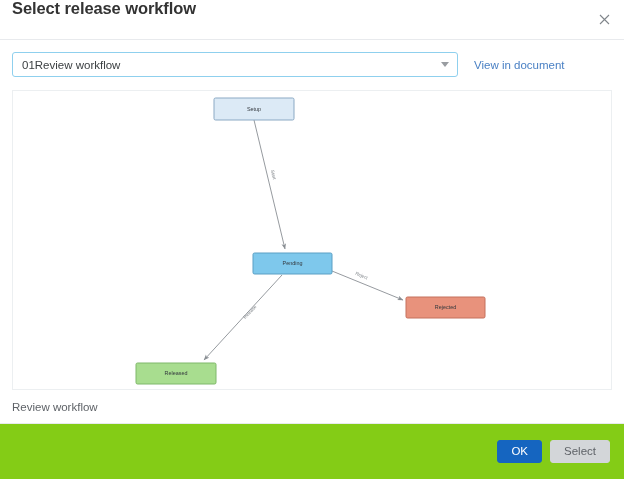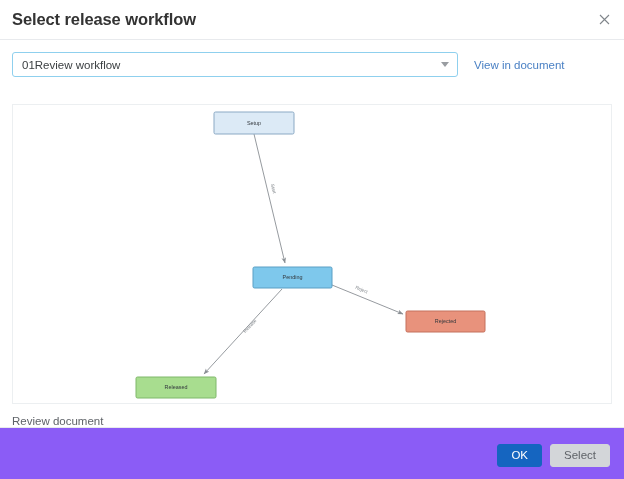--- a/index.html
+++ b/index.html
@@ -26,21 +26,20 @@
     position: relative;
     box-sizing: border-box;
   }
 
   
   .dialog-header {
     height: 40px;
     min-height: 40px;
     border-bottom: 1px solid #e8eaed;
     display: flex;
-    align-items: center;
     padding: 0 18px 0 12px;
     box-sizing: border-box;
     position: relative;
   }
   .dialog-title {
     font-size: 16.5px;
     font-weight: bold;
     color: #333333;
     letter-spacing: -0.1px;
     line-height: 1;
@@ -69,21 +68,21 @@
     flex: 1;
     padding: 12px 12px 0 12px;
     box-sizing: border-box;
     position: relative;
   }
 
   .controls-row {
     display: flex;
     align-items: center;
     gap: 16px;
-    margin-bottom: 27px;
+    margin-bottom: 13px;
   }
 
   .workflow-select {
     width: 446px;
     height: 25px;
     box-sizing: border-box;
     border: 1px solid #8fd0ee;
     border-radius: 3px;
     background: #ffffff;
     display: flex;
@@ -169,21 +168,21 @@
   .dialog-footer {
     height: 56px;
     min-height: 56px;
     border-top: 1px solid #e8eaed;
     display: flex;
     align-items: center;
     justify-content: flex-end;
     gap: 8px;
     padding: 0 14px 0 12px;
     box-sizing: border-box;
-    background: #8b5cf6;
+    background: #84cc16;
   }
   .btn {
     font-family: "Liberation Sans", sans-serif;
     font-size: 11.5px;
     border-radius: 3px;
     border: 1px solid transparent;
     padding: 0 13px;
     height: 23px;
     line-height: 1;
     cursor: pointer;
@@ -264,21 +263,21 @@
               <text class="node-label" x="432.5" y="217">Rejected</text>
             </g>
             <g>
               <rect class="node-rect" x="123" y="272" width="80" height="21" rx="1.5" fill="#a8dd8f" stroke="#7fb86a"></rect>
               <text class="node-label" x="163" y="283">Released</text>
             </g>
           </g>
       </svg>
     </div>
 
-    <div class="diagram-caption">Review document</div>
+    <div class="diagram-caption">Review workflow</div>
   </div>
 
   <div class="dialog-footer">
     <button class="btn btn-primary">OK</button>
     <button class="btn btn-secondary">Select</button>
   </div>
 
 </div>
 
 </body></html>

